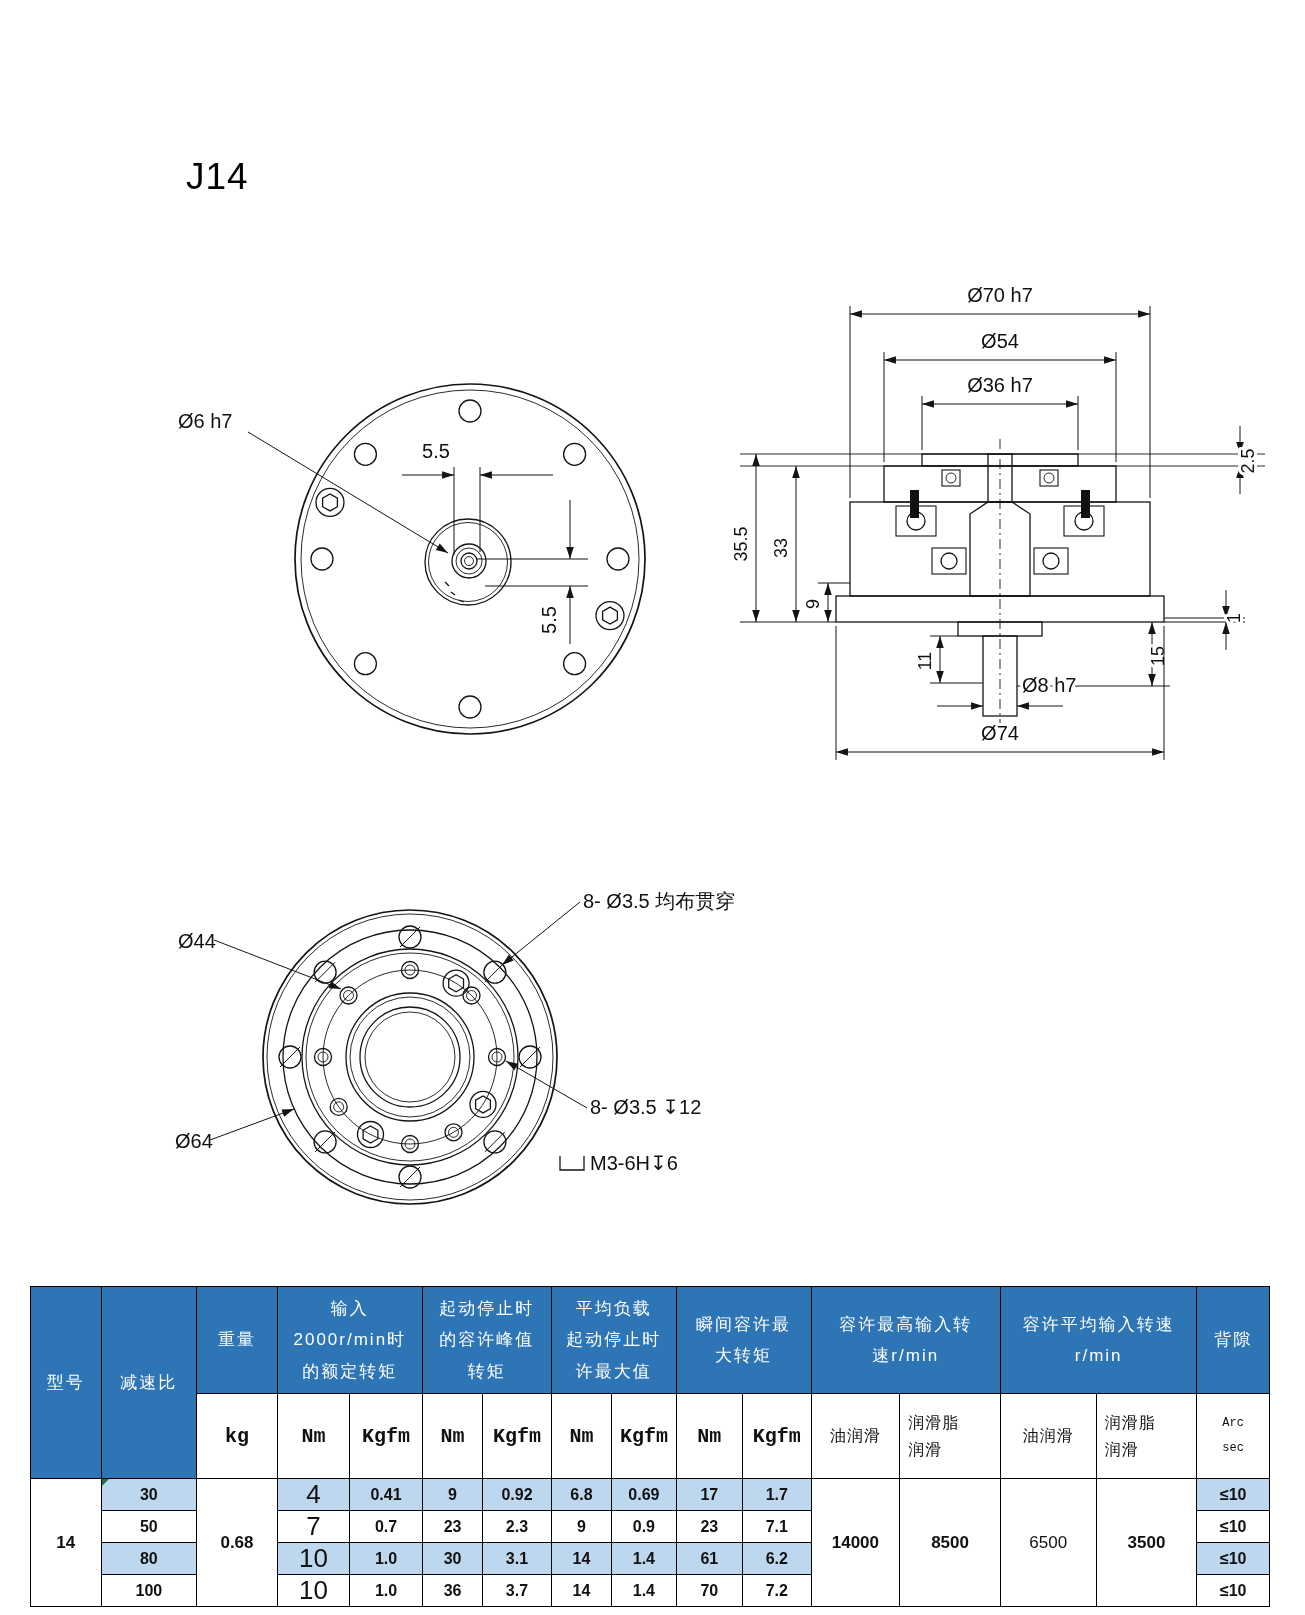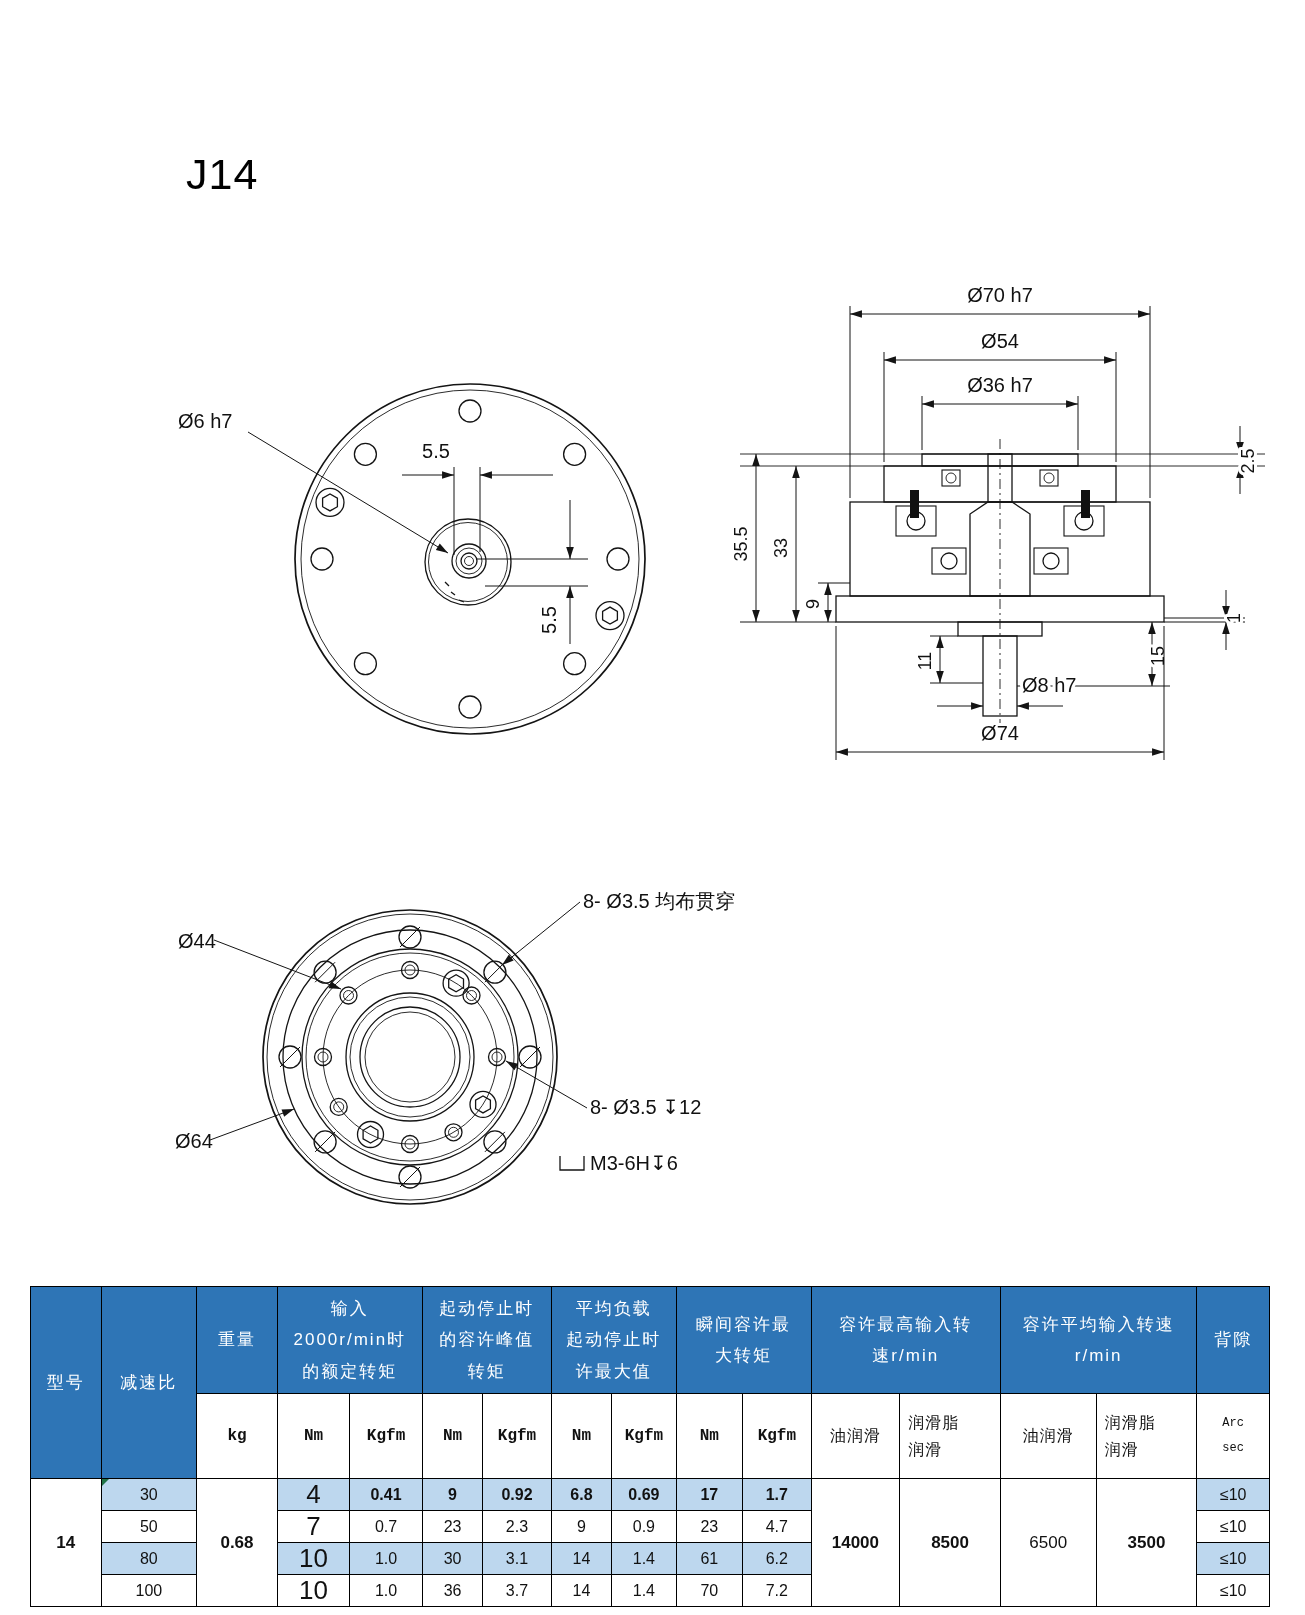--- a/index.html
+++ b/index.html
@@ -9,22 +9,22 @@
     --line:#141414;
   }
   *{box-sizing:border-box;}
   html,body{margin:0;padding:0;background:#888;}
   .page{
     position:relative;width:1305px;height:1615px;margin:0 auto;
     background:var(--page-bg);
     font-family:"Liberation Sans",sans-serif;color:#111;overflow:hidden;
   }
   .doc-title{
-    position:absolute;left:186px;top:150px;
-    font-size:43px;font-weight:400;letter-spacing:1px;color:#000;
+    position:absolute;left:186px;top:156px;
+    font-size:37px;font-weight:400;letter-spacing:1px;color:#000;
   }
   .drawing{position:absolute;}
   .fv{left:140px;top:352px;}
   .sv{left:700px;top:244px;}
   .bv{left:150px;top:856px;}
   svg{display:block;}
   svg .ln{stroke:var(--line);fill:none;}
   svg .thin{stroke-width:0.9;}
   svg .med{stroke-width:1.3;}
   svg .thick{stroke-width:1.7;}
@@ -48,24 +48,24 @@
     overflow:hidden;
   }
   .spec-table{border:1.5px solid #000;}
   tr.r-group{height:107px;}
   tr.r-unit{height:85px;}
   tr.r-data{height:27px;}
   th.blue{
     background:var(--header-blue);color:#fff;font-weight:500;
     font-size:17px;letter-spacing:2px;line-height:1.85;white-space:pre-line;
   }
-  td.unit-m{font-family:"Liberation Mono",monospace;font-weight:700;font-size:16px;background:#fff;}
+  td.unit-m{font-family:"Liberation Mono",monospace;font-weight:700;font-size:20px;background:#fff;}
   td.unit-c{font-size:16px;letter-spacing:1px;background:#fff;white-space:pre-line;line-height:1.7;}
   td.unit-a{font-family:"Liberation Mono",monospace;font-weight:400;font-size:12px;background:#fff;white-space:pre-line;line-height:2.1;}
-  td.val{font-size:16px;font-weight:400;background:#fff;}
+  td.val{font-size:16px;font-weight:700;background:#fff;}
   td.val-n{font-size:16px;font-weight:700;background:#fff;}
   td.big{font-size:26px;font-weight:400;background:#fff;}
   td.merged{background:#fff;font-size:17px;font-weight:700;}
   td.merged-n{background:#fff;font-size:17px;font-weight:400;}
   tr.striped td.s{background:var(--stripe-blue);}
   .excel-flag{
     position:absolute;left:102px;top:1479px;width:0;height:0;
     border-top:7px solid #217346;border-right:7px solid transparent;
   }
 </style>
@@ -415,21 +415,21 @@
     </tr>
     <tr class="r-data">
       <td class="val">50</td>
       <td class="big">7</td>
       <td class="val">0.7</td>
       <td class="val">23</td>
       <td class="val">2.3</td>
       <td class="val">9</td>
       <td class="val">0.9</td>
       <td class="val">23</td>
-      <td class="val">4.7</td>
+      <td class="val">7.1</td>
       <td class="val">≤10</td>
     </tr>
     <tr class="r-data striped">
       <td class="val s">80</td>
       <td class="big s">10</td>
       <td class="val s">1.0</td>
       <td class="val s">30</td>
       <td class="val s">3.1</td>
       <td class="val s">14</td>
       <td class="val s">1.4</td>

